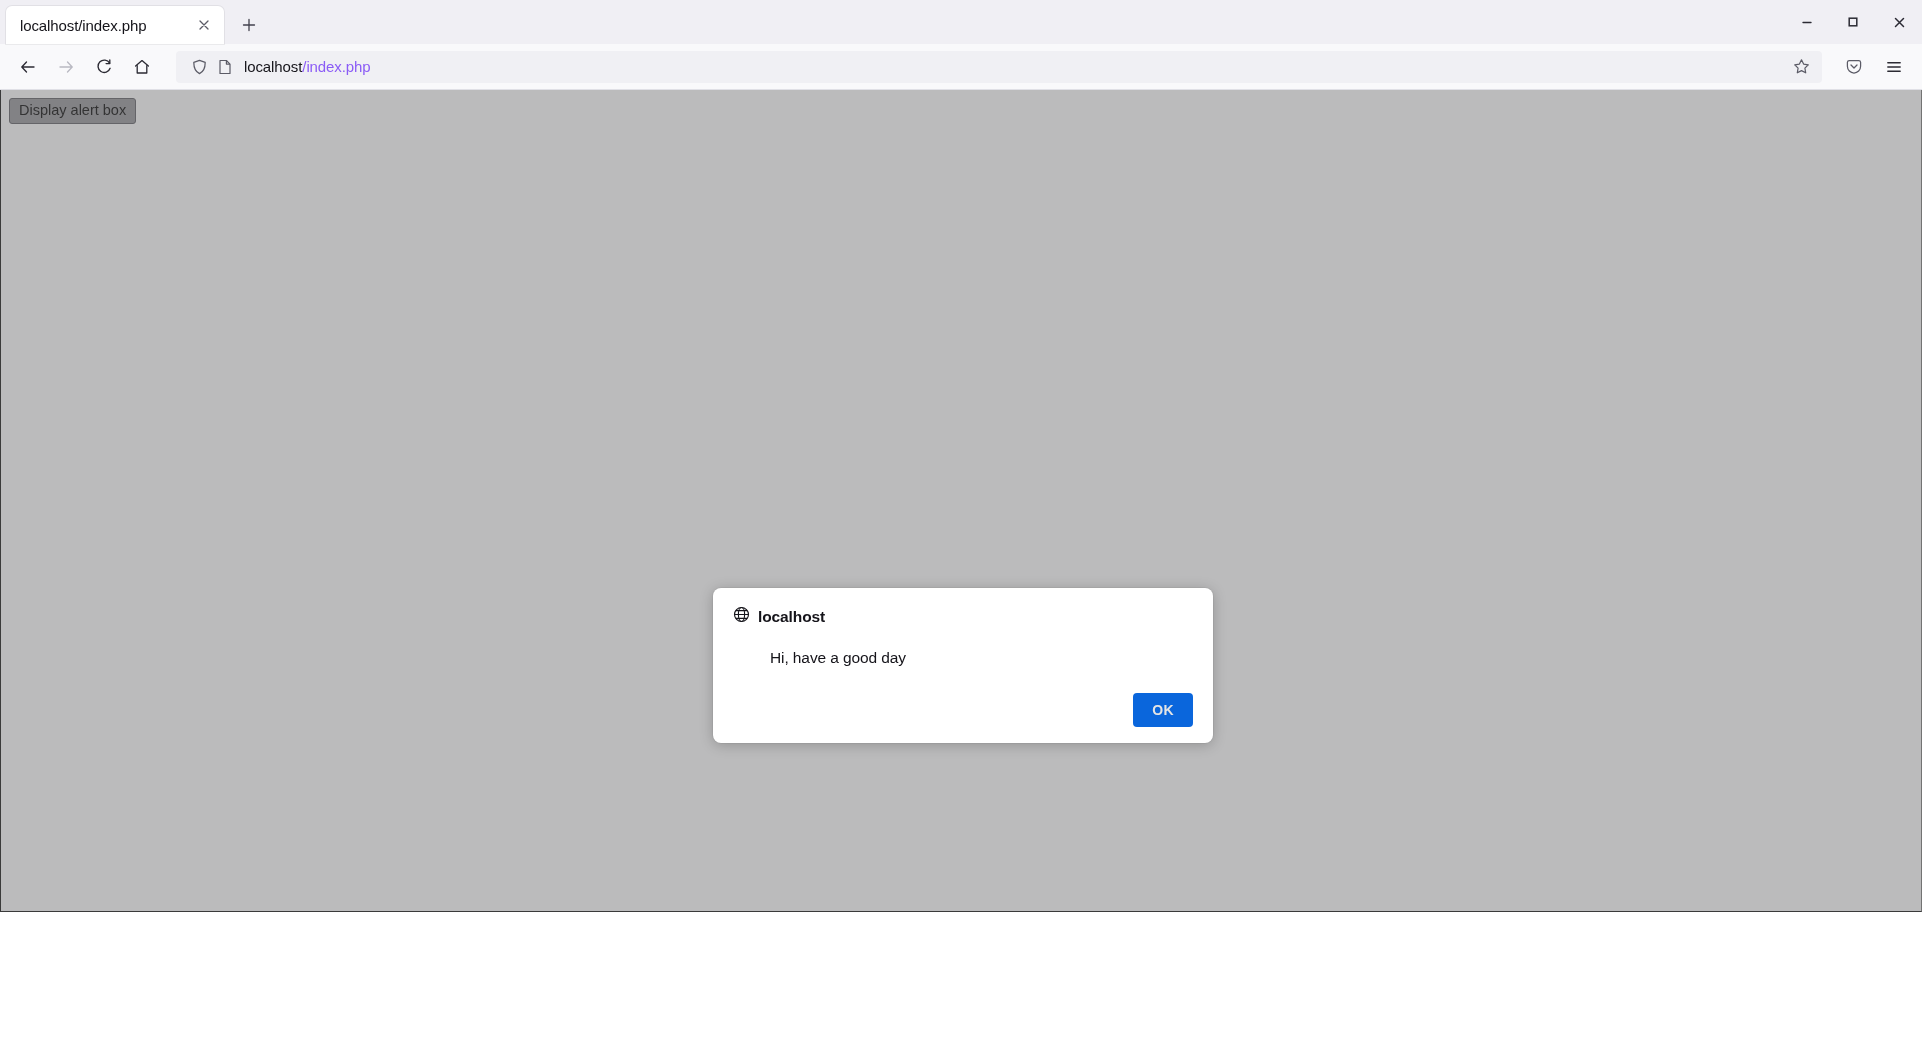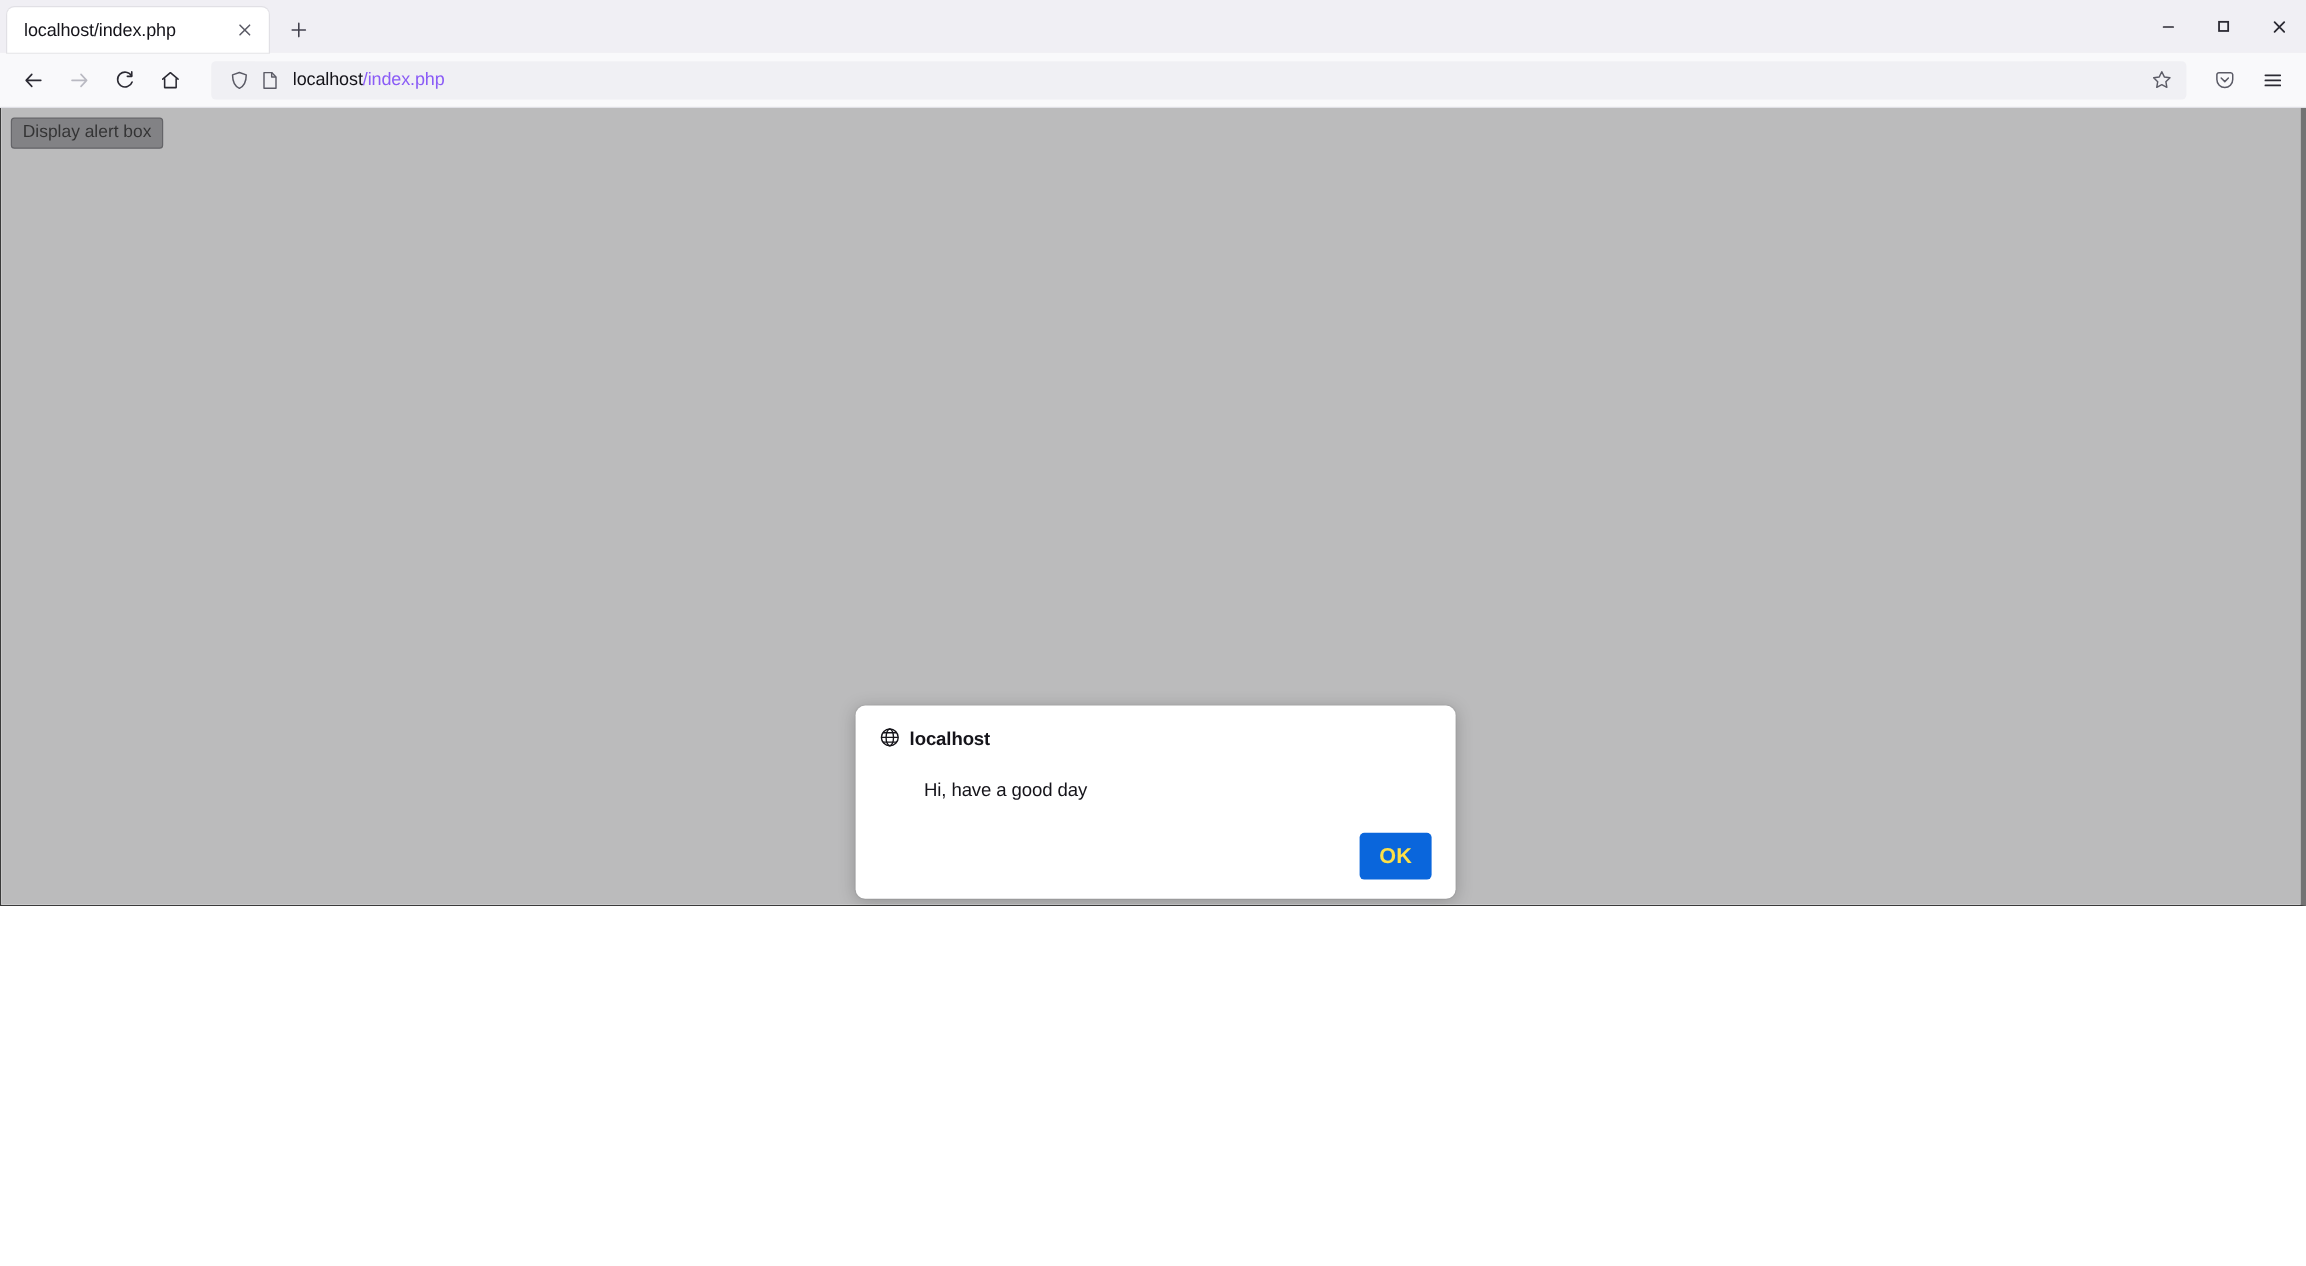--- a/index.html
+++ b/index.html
@@ -8,21 +8,21 @@
     width: 1922px;
     height: 1055px;
     overflow: hidden;
     font-family: "Liberation Sans", sans-serif;
     background: #ffffff;
   }
 
   #window {
     position: relative;
     width: 1922px;
-    height: 755px;
+    height: 912px;
     background: #f0eff4;
     display: flex;
     flex-direction: column;
   }
 
   
   #tabstrip {
     position: relative;
     height: 44px;
     background: #f0eff4;
@@ -168,21 +168,21 @@
     flex: 0 0 36px;
   }
 
   
   #content {
     position: relative;
     flex: 1;
     background: #ffffff;
     overflow: hidden;
     border-left: 1px solid #3a3a3a;
-    border-right: 5px solid #737373;
+    border-right: 1px solid #737373;
     border-bottom: 1px solid #3a3a3a;
   }
 
   #page {
     position: absolute;
     inset: 0;
     background: #ffffff;
     padding: 8px;
   }
 
@@ -239,25 +239,25 @@
     margin-left: 35px;
   }
 
   #dlg-actions {
     display: flex;
     justify-content: flex-end;
   }
 
   #dlg-ok {
     background: #0a66dc;
-    color: #fde047;
+    color: #e5e5e5;
     border: none;
     border-radius: 4px;
     font-family: "Liberation Sans", sans-serif;
-    font-size: 18px;
+    font-size: 14px;
     font-weight: bold;
     padding: 9px 0;
     width: 60px;
     text-align: center;
     letter-spacing: 0.2px;
   }
 </style>
 </head>
 <body>
 

